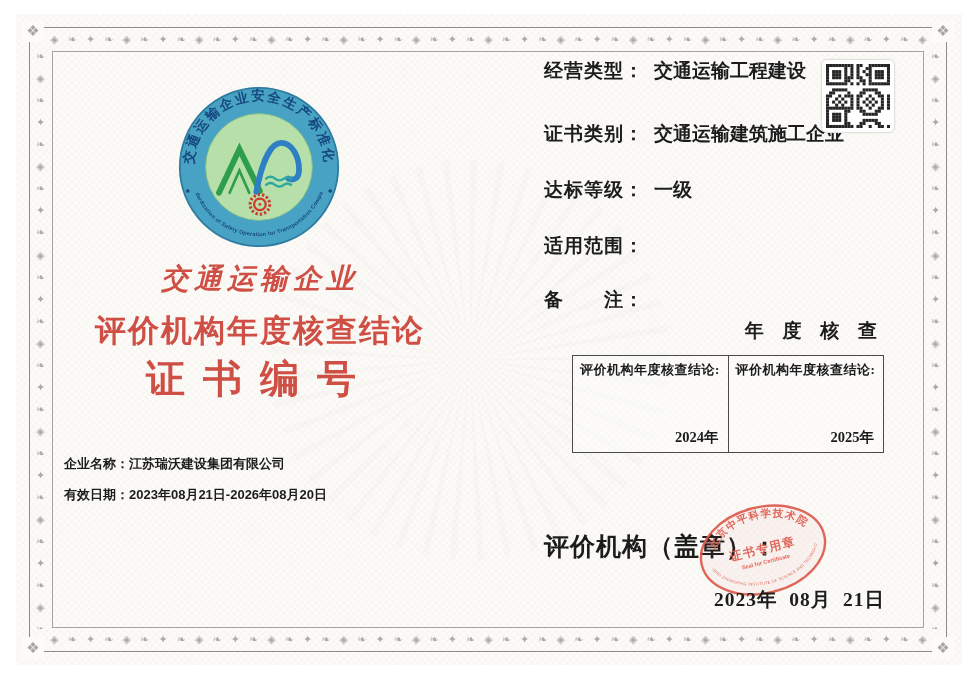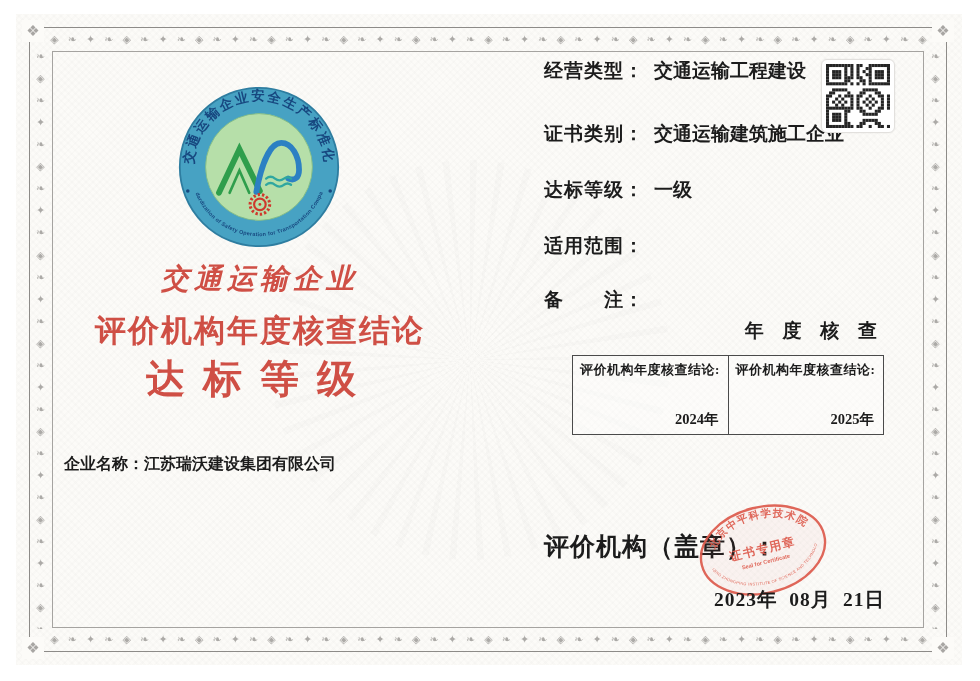--- a/index.html
+++ b/index.html
@@ -37,38 +37,38 @@
   
   .logo{position:absolute;left:170px;top:78px;width:178px;height:178px;}
 
   
   .headline{position:absolute;left:40px;width:440px;text-align:center;color:var(--title-red,#cf4f45);font-weight:700;}
   .t1{top:260px;font-size:28px;letter-spacing:5px;font-style:italic;}
   .t2{top:310px;font-size:31px;letter-spacing:2px;}
   .t3{top:352px;font-size:39px;letter-spacing:18px;}
 
   
-  .company{position:absolute;left:64px;top:448px;font-size:16px;font-weight:700;line-height:31px;}
+  .company{position:absolute;left:64px;top:448px;font-size:13px;font-weight:700;line-height:31px;}
   .company .row{white-space:nowrap;}
 
   
   .field{position:absolute;left:544px;font-size:19px;font-weight:700;white-space:nowrap;}
   .field .lab{letter-spacing:1px;}
   .field .val{margin-left:10px;}
   .f0{top:58px;} .f1{top:121px;} .f2{top:177px;} .f3{top:233px;} .f4{top:287px;}
 
   
   .qr-box{position:absolute;left:821px;top:59px;width:72px;height:72px;background:#fff;border:1px solid #e2e0dd;
           border-radius:6px;box-shadow:0 0 0 1px rgba(0,0,0,0.02);}
   .qr-box svg{position:absolute;left:4px;top:4px;}
 
   
   .ar-title{position:absolute;left:572px;top:318px;width:312px;text-align:right;
             font-family:"Liberation Serif", serif;font-size:19px;font-weight:700;letter-spacing:7px;}
-  .ar-table{position:absolute;left:572px;top:355px;width:312px;height:80px;border:1.6px solid #4a4a4a;
+  .ar-table{position:absolute;left:572px;top:355px;width:312px;height:98px;border:1.6px solid #4a4a4a;
             display:flex;box-sizing:border-box;background:rgba(255,255,255,0.35);}
   .ar-cell{flex:1;position:relative;padding:5px 7px;box-sizing:border-box;font-family:"Liberation Serif", serif;}
   .ar-cell:first-child{border-right:1.6px solid #4a4a4a;}
   .ar-head{font-size:13px;font-weight:700;letter-spacing:0.5px;}
   .ar-year{position:absolute;right:9px;bottom:5px;font-size:14.5px;font-weight:700;}
 
   
   .issuer-label{position:absolute;left:544px;top:530px;font-size:25px;font-weight:700;letter-spacing:1px;}
   .seal{position:absolute;left:688px;top:494px;width:150px;height:112px;opacity:.92;}
   .issue-date{position:absolute;left:714px;top:586px;font-family:"Liberation Serif", serif;
@@ -115,25 +115,28 @@
   </g>
   <g transform="translate(1,42)">
     <circle r="11" fill="none" stroke="var(--gear-red)" stroke-width="3.4" stroke-dasharray="2.6 2.3"></circle>
     <circle r="6.5" fill="none" stroke="var(--gear-red)" stroke-width="2.4"></circle>
     <circle r="1.6" fill="var(--gear-red)"></circle>
   </g>
 </svg>
 
 <div class="headline t1">交通运输企业</div>
 <div class="headline t2">评价机构年度核查结论</div>
-<div class="headline t3">达标等级</div>
+<div class="headline t3">证书编号</div>
 
 <div class="company">
   <div class="row">
     <span>企业名称：</span><span>江苏瑞沃建设集团有限公司</span>
+  </div>
+  <div class="row">
+    <span>有效日期：</span><span>2023年08月21日-2026年08月20日</span>
   </div>
 </div>
 
 <div class="field f0">
   <span class="lab">经营类型：</span><span class="val">交通运输工程建设</span>
 </div>
 <div class="field f1">
   <span class="lab">证书类别：</span><span class="val">交通运输建筑施工企业</span>
 </div>
 <div class="field f2">

